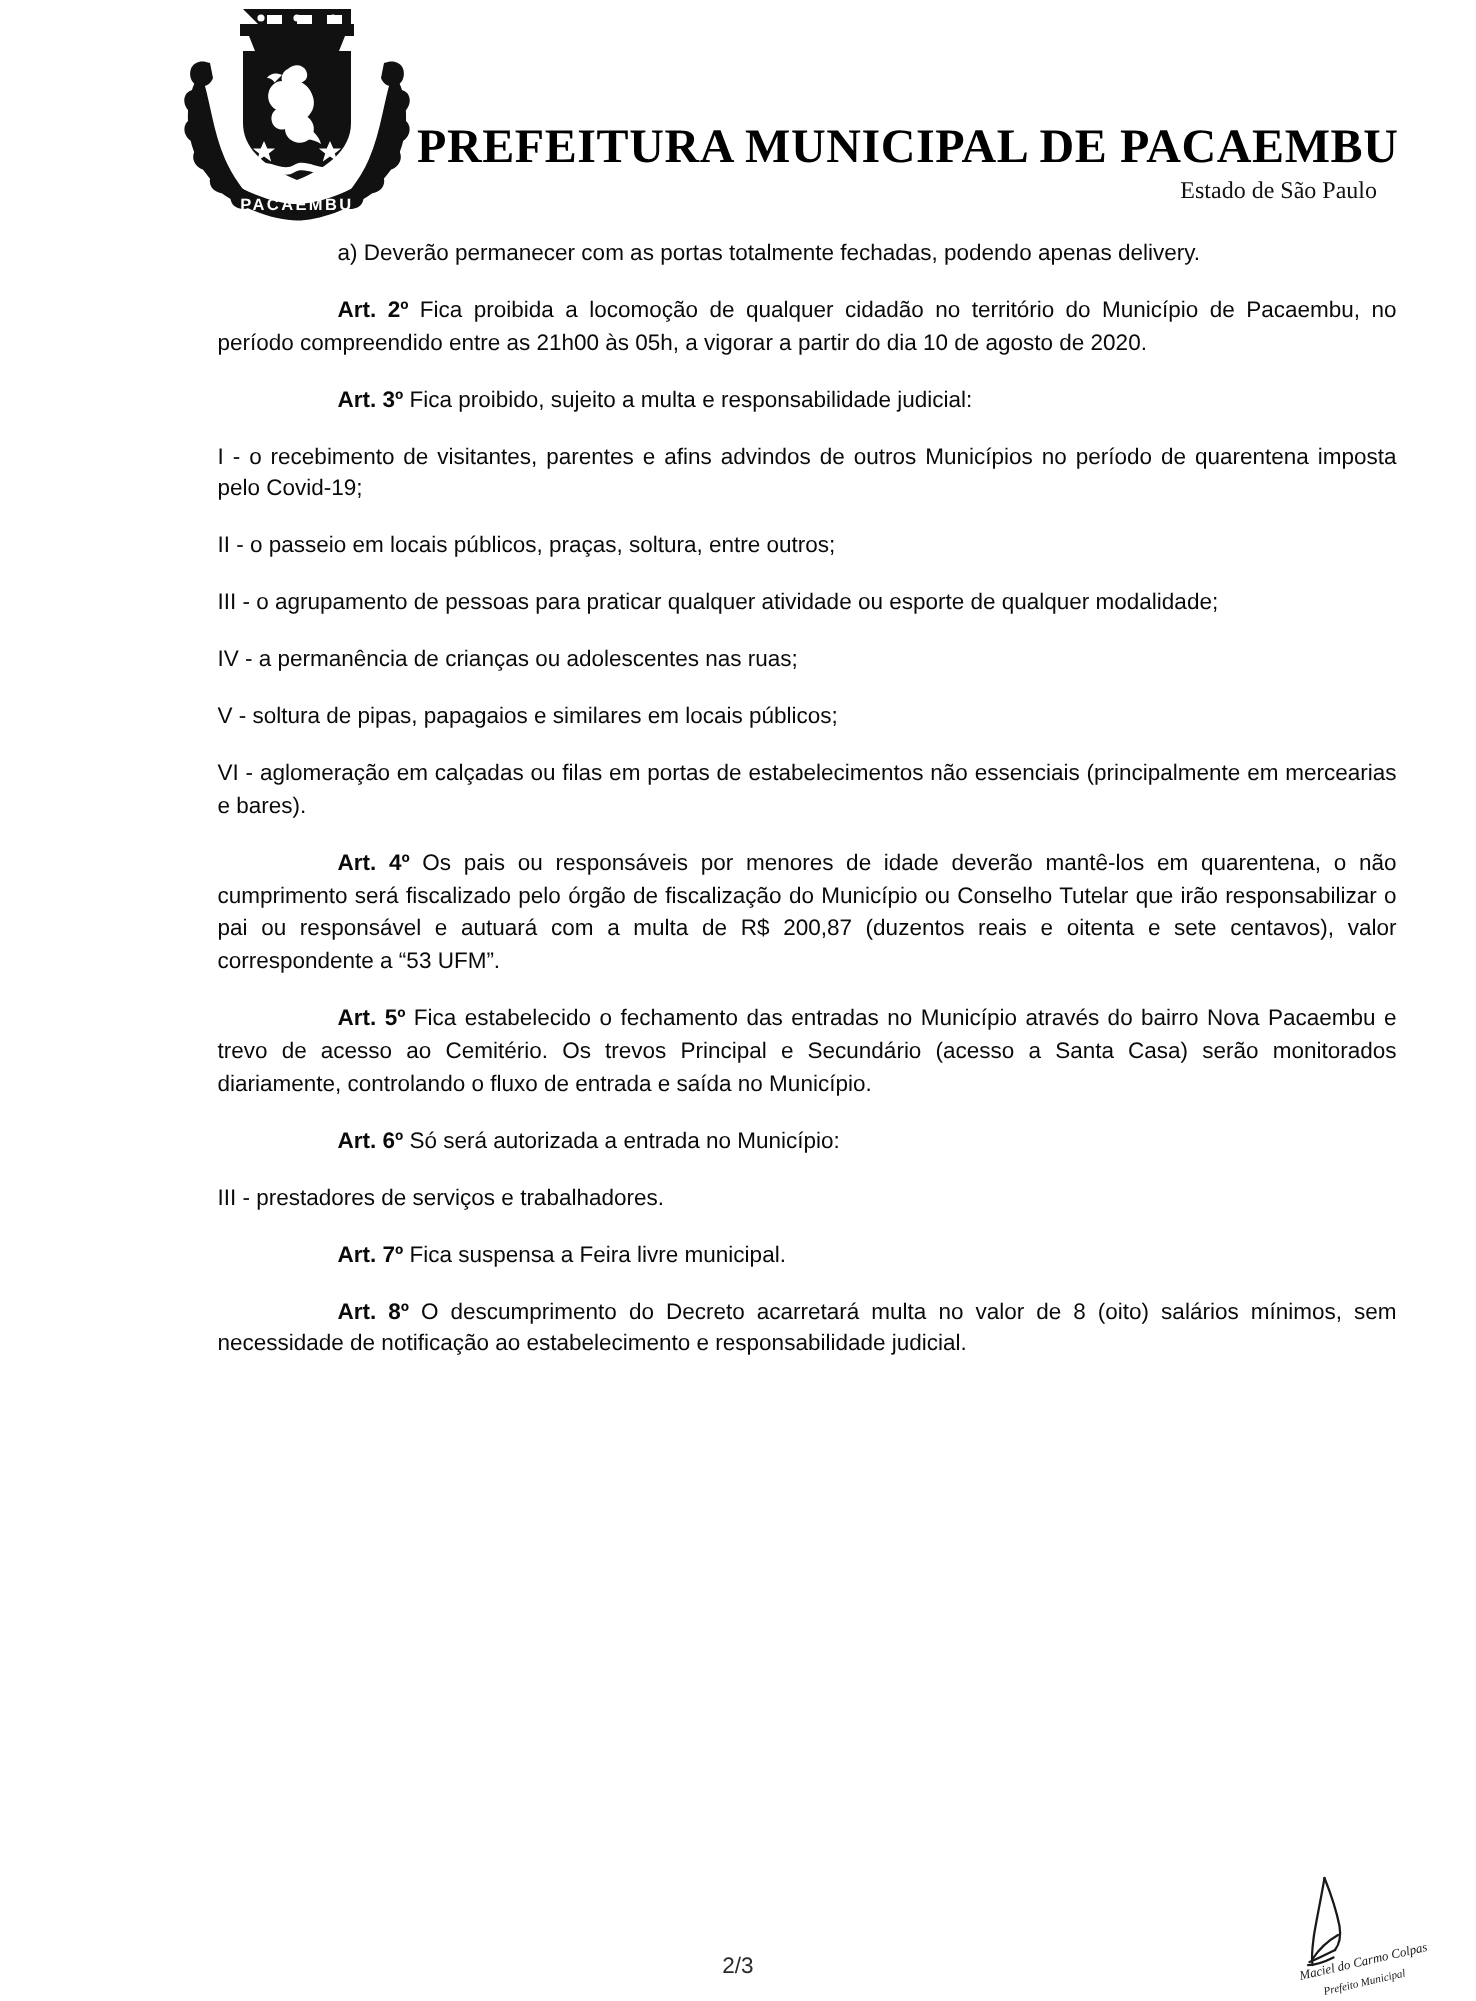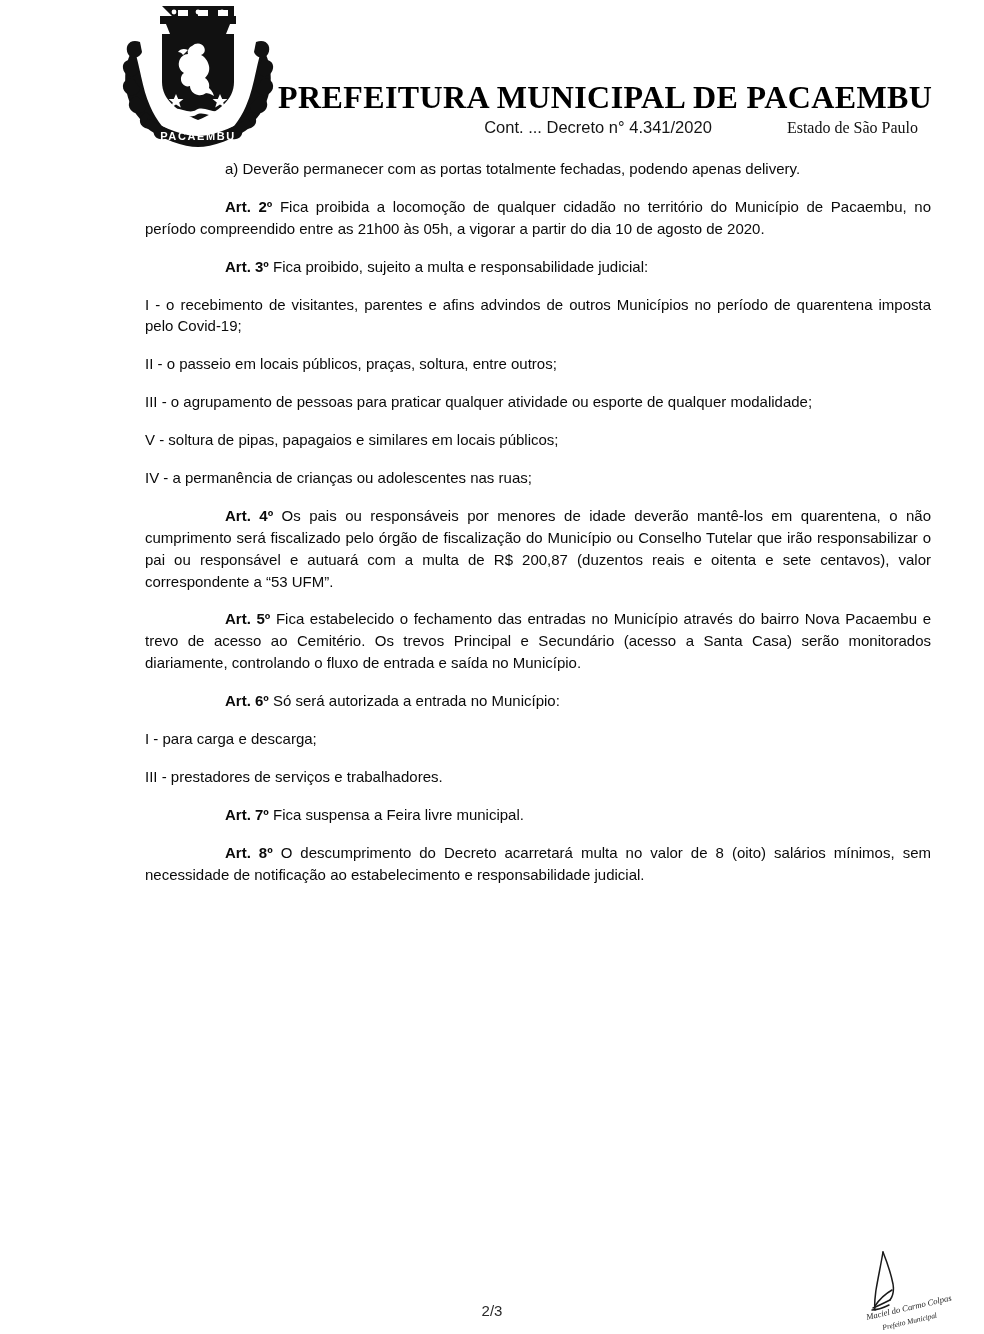--- a/index.html
+++ b/index.html
@@ -157,54 +157,53 @@
       </g>
       <text x="80" y="138" text-anchor="middle" font-family="Liberation Sans, sans-serif" font-size="11" font-weight="bold" letter-spacing="1.6" fill="#ffffff">PACAEMBU</text>
     </svg>
   </div>
 
   <div class="header-text">
     <div class="org-title">PREFEITURA MUNICIPAL DE PACAEMBU</div>
     <div class="org-subtitle">Estado de São Paulo</div>
   </div>
 
-  <div class="cont-line">Cont. ... Decreto n° 4.341/2020</div>
 </div>
 
 <div class="doc-body">
 
   <p class="para indent">a) Deverão permanecer com as portas totalmente fechadas, podendo apenas delivery.</p>
 
   <p class="para indent">
     <span class="art">Art. 2º</span><span> Fica proibida a locomoção de qualquer cidadão no território do Município de Pacaembu, no período compreendido entre as 21h00 às 05h, a vigorar a partir  do dia 10 de agosto de 2020.</span>
   </p>
 
   <p class="para indent">
     <span class="art">Art. 3º</span><span>  Fica proibido, sujeito a multa e responsabilidade judicial:</span>
   </p>
 
   <p class="para item">I - o recebimento de visitantes, parentes e afins advindos de outros Municípios no período de quarentena imposta pelo Covid-19;</p>
   <p class="para item">II - o passeio em locais públicos, praças, soltura, entre outros;</p>
   <p class="para item">III - o agrupamento de pessoas para praticar qualquer atividade ou esporte de qualquer modalidade;</p>
+  <p class="para item">IV - a permanência de crianças ou adolescentes nas ruas;</p>
   <p class="para item">V - soltura de pipas, papagaios e similares em locais públicos;</p>
-  <p class="para item">IV - a permanência de crianças ou adolescentes nas ruas;</p>
+  <p class="para item">VI - aglomeração em calçadas ou filas  em portas de estabelecimentos não essenciais (principalmente em mercearias e bares).</p>
 
   <p class="para indent">
     <span class="art">Art. 4º</span><span>  Os pais ou responsáveis por menores de idade deverão mantê-los em quarentena, o não cumprimento será fiscalizado pelo órgão de fiscalização do Município ou Conselho Tutelar que irão responsabilizar o pai ou responsável e autuará com a multa de R$ 200,87 (duzentos reais e oitenta e sete centavos), valor correspondente a “53 UFM”.</span>
   </p>
 
   <p class="para indent">
     <span class="art">Art. 5º</span><span>  Fica estabelecido o fechamento das entradas no Município através do bairro Nova Pacaembu e trevo de acesso ao Cemitério. Os trevos Principal e Secundário (acesso a Santa Casa) serão monitorados diariamente, controlando o fluxo de entrada e saída no Município.</span>
   </p>
 
   <p class="para indent">
     <span class="art">Art. 6º</span><span>  Só será autorizada a entrada no Município:</span>
   </p>
 
-  <p class="para item">I - para carga e descarga;</p>
   <p class="para item">III - prestadores de serviços e trabalhadores.</p>
 
   <p class="para indent">
     <span class="art">Art. 7º</span><span>  Fica suspensa a Feira livre municipal.</span>
   </p>
 
   <p class="para indent">
     <span class="art">Art. 8º</span><span>  O descumprimento do Decreto acarretará multa no valor de 8 (oito) salários mínimos, sem necessidade de notificação ao estabelecimento e responsabilidade judicial.</span>
   </p>
 

